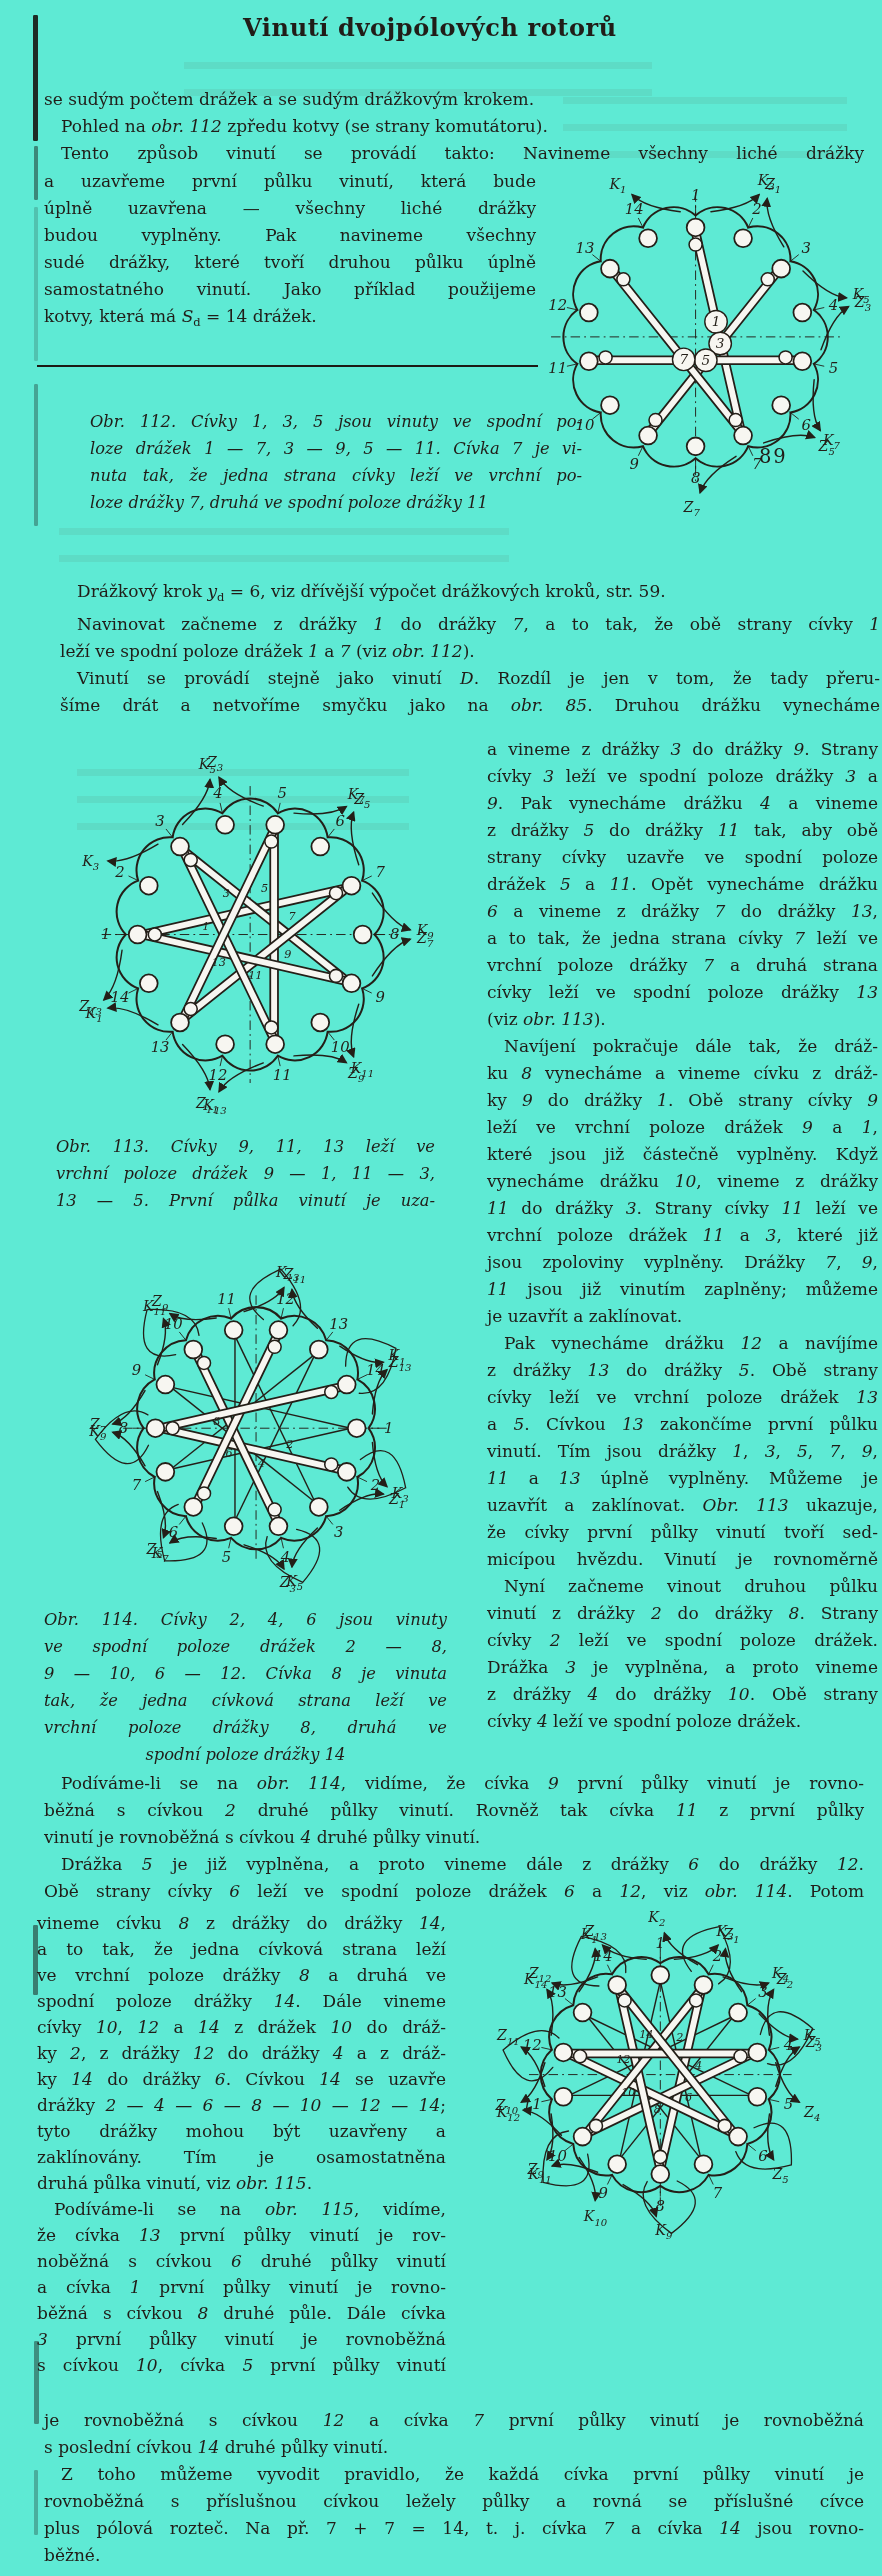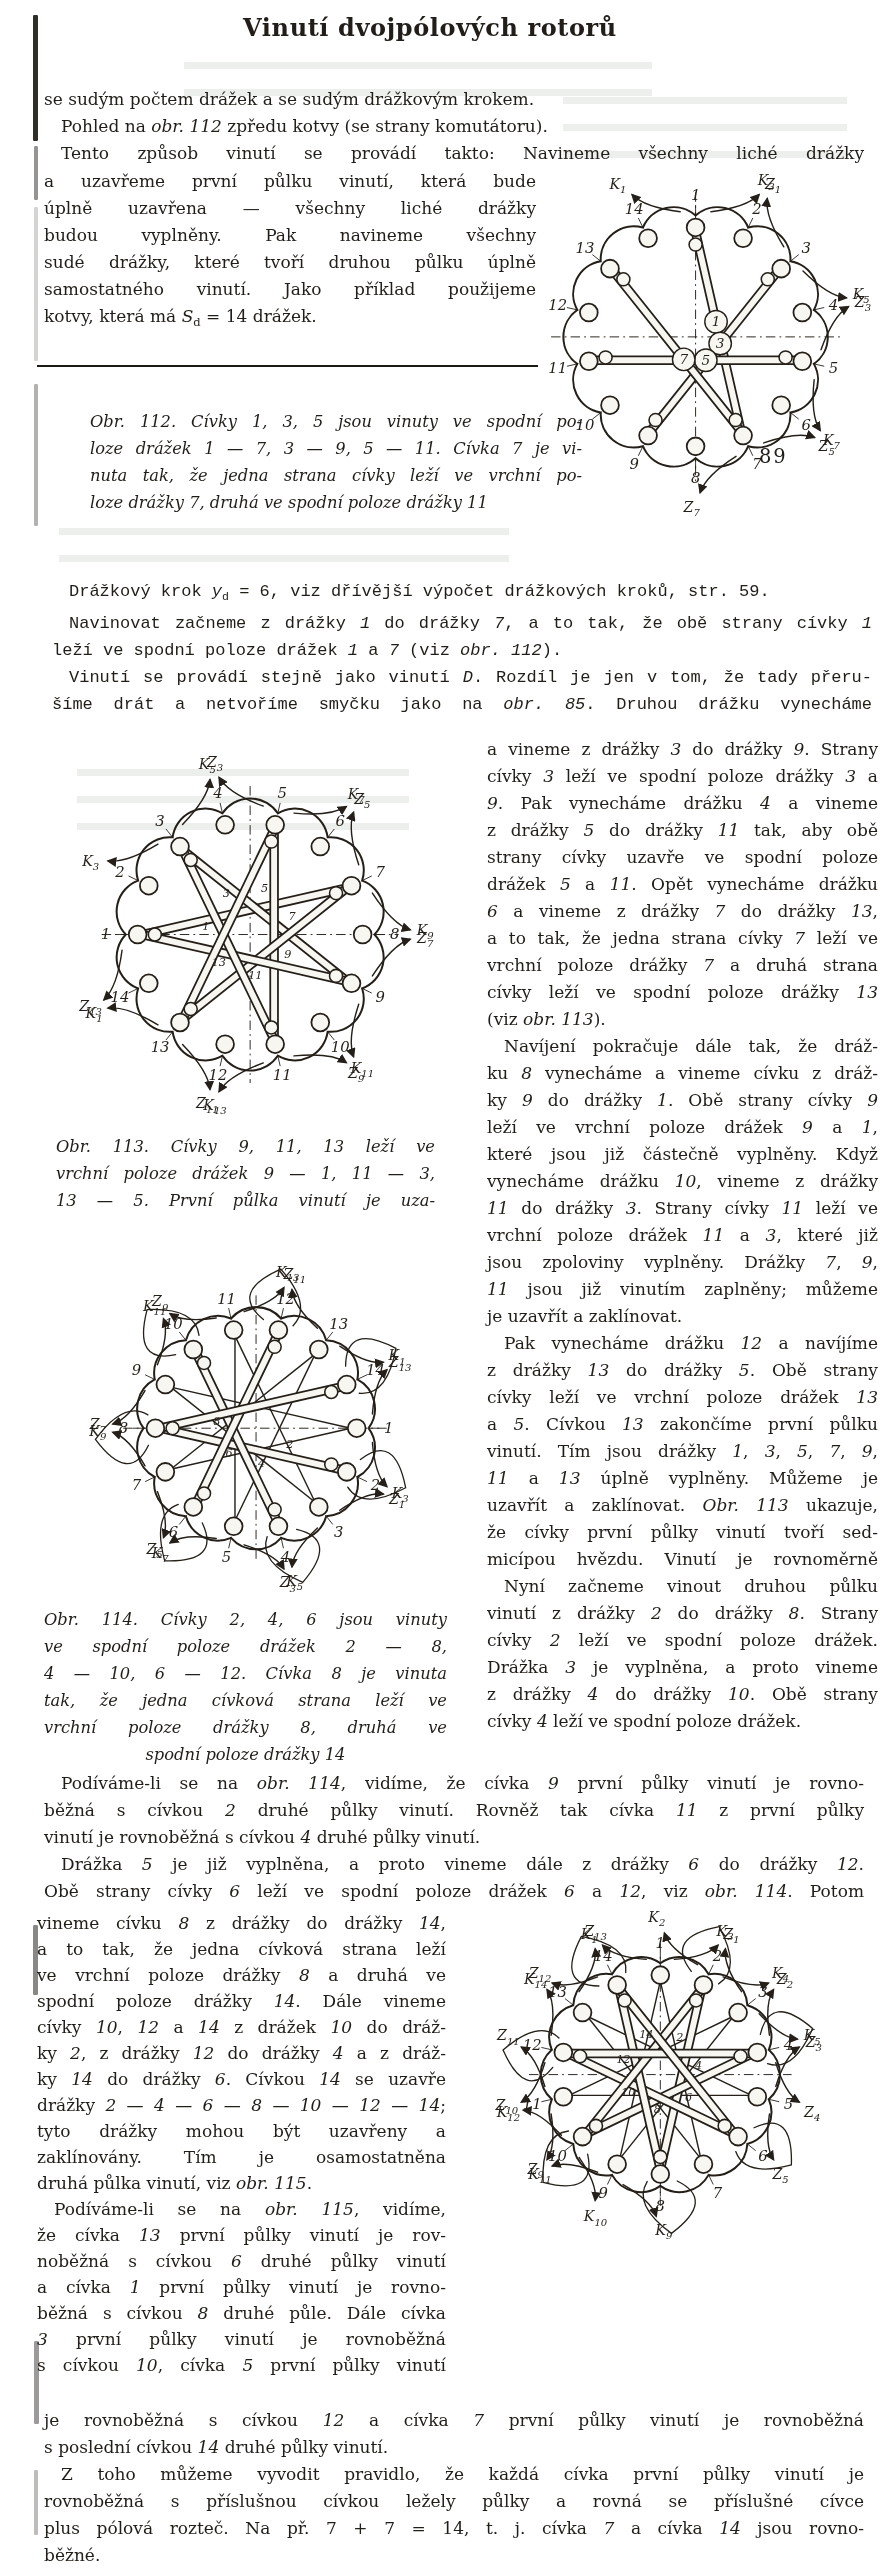--- a/index.html
+++ b/index.html
@@ -1,16 +1,16 @@
 <!DOCTYPE html>
 <html style="font-size:9.5px"><head>
 <meta charset="utf-8">
 <style>
   html,body{margin:0;padding:0;background:#dddad2;}
-  #page{position:relative;width:883px;height:2576px;background:#ffffff;
+  #page{position:relative;width:883px;height:2576px;background:#5eead4;
         font-family:"DejaVu Serif","Liberation Serif",serif;color:#211d18;overflow:hidden;}
   .block{position:absolute;}
   .line{text-align:justify;text-align-last:justify;}
   .line.pe{text-align-last:left;}
   .line.ce{text-align-last:center;}
   .bt .line{font-size:17px;line-height:27px;}
   .bt.lh46 .line{line-height:27px;}
   .bt.lh44 .line{font-size:17px;line-height:26px;}
   .caption .line{font-style:italic;font-size:16.3px;line-height:27px;}
   #title{position:absolute;left:36px;top:13px;width:788px;text-align:center;
@@ -152,21 +152,21 @@
 
   <div class="block caption" style="left:44px;top:408px;width:492px;margin-left:46px;">
       <div class="line">Obr. 112. Cívky 1, 3, 5 jsou vinuty ve spodní po-</div>
       <div class="line">loze drážek 1 — 7, 3 — 9, 5 — 11. Cívka 7 je vi-</div>
       <div class="line">nuta tak, že jedna strana cívky leží ve vrchní po-</div>
       <div class="line pe">loze drážky 7, druhá ve spodní poloze drážky 11</div>
     </div>
 
   <div id="pageno">89</div>
 
-  <div class="block bt lh46" style="left:52px;top:578px;width:820px;font-family:Liberation Mono, monospace;">
+  <div class="block bt lh46" style="left:60px;top:578px;width:820px;">
       <div class="line pe"> Drážkový krok <i>y</i><sub style="font-size:.68em">d</sub> = 6, viz dřívější výpočet drážkových kroků, str. 59.</div>
       <div class="line"> Navinovat začneme z drážky <i>1</i> do drážky <i>7</i>, a to tak, že obě strany cívky <i>1</i></div>
       <div class="line pe">leží ve spodní poloze drážek <i>1</i> a <i>7</i> (viz <i>obr. 112</i>).</div>
       <div class="line"> Vinutí se provádí stejně jako vinutí <i>D</i>. Rozdíl je jen v tom, že tady přeru-</div>
       <div class="line">šíme drát a netvoříme smyčku jako na <i>obr. 85</i>. Druhou drážku vynecháme</div>
     </div>
 
   <svg width="447" height="382" style="position:absolute;left:37px;top:745px;" viewBox="0 0 755 645">
       <defs>
         <marker id="ah-fig113" viewBox="0 0 10 10" refX="8" refY="5" markerWidth="7" markerHeight="7" orient="auto-start-reverse">
@@ -388,21 +388,21 @@
       <path d="M302.74412800578136,105.7725914847729 Q248.1569079787082,113.76680744964753 225.20299462233768,98.84776151009478" stroke="#241f18" stroke-width="2.4" fill="none" stroke-linecap="round" marker-end="url(#ah-fig114)"></path>
       <text x="198.62986082040453" y="93.73179642826787" text-anchor="middle" font-size="24" font-style="italic" fill="#241f18">K<tspan dy="7" font-size="17">11</tspan></text>
       <path d="M511.39649118318084,153.3961317960979 Q557.1093166987602,184.28317863711777 584.2632094656993,180.80091246121745" stroke="#241f18" stroke-width="2.4" fill="none" stroke-linecap="round" marker-end="url(#ah-fig114)"></path>
       <text x="613.4616959765672" y="188.4144557719521" text-anchor="middle" font-size="24" font-style="italic" fill="#241f18">Z<tspan dy="7" font-size="17">13</tspan></text>
       <path d="M473.6651005721275,123.30635185825551 Q433.3803958544412,85.61265682863609 430.7330447679242,58.364691724009106" stroke="#241f18" stroke-width="2.4" fill="none" stroke-linecap="round" marker-end="url(#ah-fig114)"></path>
       <text x="423.63760978044706" y="37.03479846162685" text-anchor="middle" font-size="24" font-style="italic" fill="#241f18">K<tspan dy="7" font-size="17">13</tspan></text>
     </svg>
   <div class="block caption" style="left:44px;top:1606px;width:403px;">
       <div class="line">Obr. 114. Cívky 2, 4, 6 jsou vinuty</div>
       <div class="line">ve spodní poloze drážek 2 — 8,</div>
-      <div class="line">4 — 10, 6 — 12. Cívka 8 je vinuta</div>
+      <div class="line">9 — 10, 6 — 12. Cívka 8 je vinuta</div>
       <div class="line">tak, že jedna cívková strana leží ve</div>
       <div class="line">vrchní poloze drážky 8, druhá ve</div>
       <div class="line ce">spodní poloze drážky 14</div>
     </div>
 
   <div class="block bt" style="left:487px;top:736px;width:391px;">
       <div class="line">a vineme z drážky <i>3</i> do drážky <i>9</i>. Strany</div>
       <div class="line">cívky <i>3</i> leží ve spodní poloze drážky <i>3</i> a</div>
       <div class="line"><i>9</i>. Pak vynecháme drážku <i>4</i> a vineme</div>
       <div class="line">z drážky <i>5</i> do drážky <i>11</i> tak, aby obě</div>

